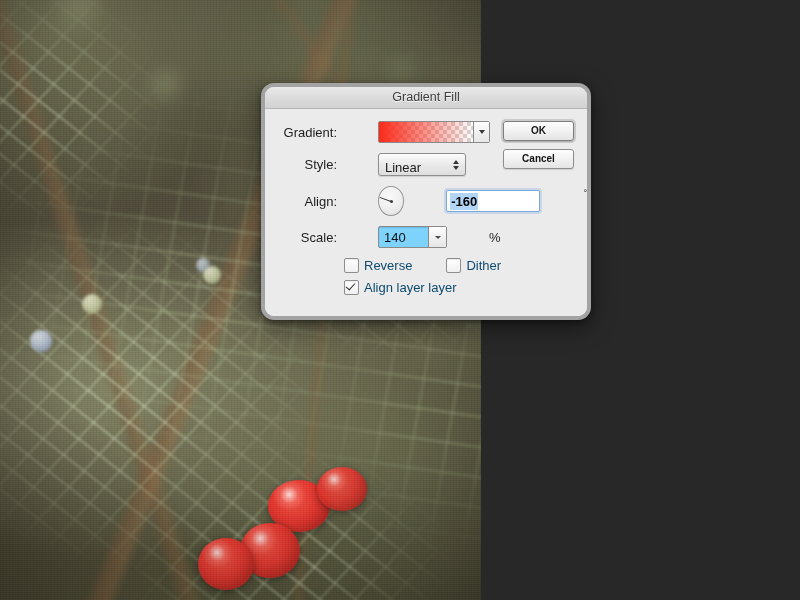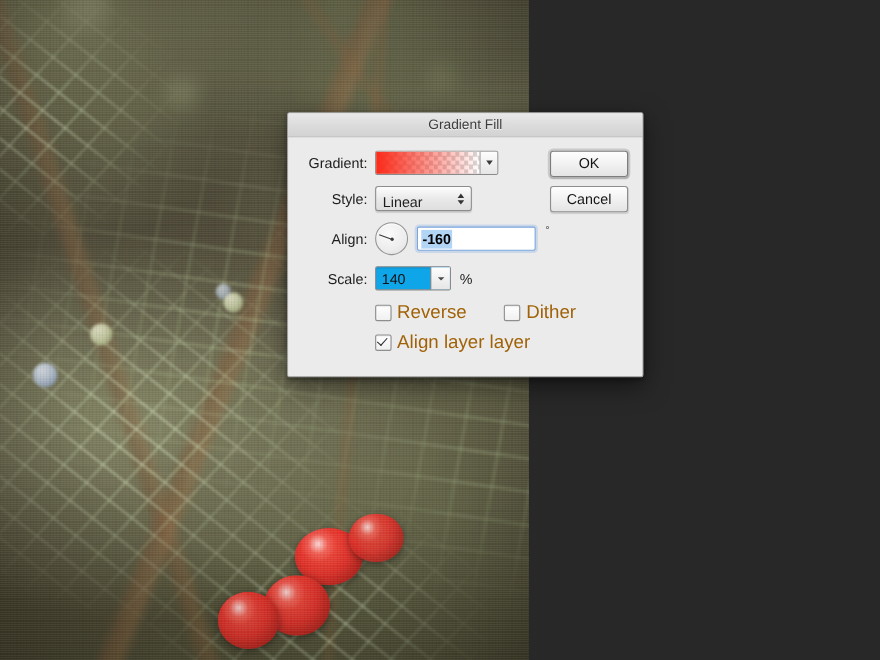--- a/index.html
+++ b/index.html
@@ -149,26 +149,25 @@
       repeating-linear-gradient(0deg,   rgba(255,255,255,.5) 0 1px, rgba(0,0,0,0) 1px 2px),
       repeating-linear-gradient(90deg,  rgba(0,0,0,.5)       0 1px, rgba(0,0,0,0) 1px 3px);
   }
 
   
   #dialog {
     position: absolute;
     left: 261px;
     top: 83px;
     width: 322px;
-    border-radius: 2px;
+    border-radius: 13px;
     background: #ebebeb;
-    border: 1px solid #a3a3a3;
+    border: 4px solid #a3a3a3;
     box-shadow: 0 7px 22px rgba(0,0,0,.50), 0 2px 5px rgba(0,0,0,.32);
     overflow: hidden;
-    margin-top: 19px;
   }
   .titlebar {
     height: 21px;
     line-height: 21px;
     text-align: center;
     font-size: 12.5px;
     color: #3c3c3c;
     background: linear-gradient(180deg, #e9e9e9 0%, #dcdcdc 50%, #d2d2d2 100%);
     border-bottom: 1px solid #b5b5b5;
     text-shadow: 0 1px 0 rgba(255,255,255,.75);
@@ -177,20 +176,21 @@
   .dlg-body {
     position: relative;
     padding: 12px 0 14px 0;
     background: #ebebeb;
   }
 
   .row {
     display: flex;
     align-items: center;
     margin-bottom: 10px;
+    gap: 34px;
   }
   .lbl {
     width: 72px;
     min-width: 72px;
     text-align: right;
     padding-right: 7px;
     font-size: 13px;
     color: #1d1d1d;
     white-space: nowrap;
   }
@@ -321,21 +321,21 @@
     margin-top: 2px;
   }
 
   
   .scale-wrap {
     display: flex;
     align-items: stretch;
     height: 20px;
     border: 1px solid #8a8a8a;
     border-radius: 2px;
-    background: #0ea5e9;
+    background: #7dd3fc;
     box-shadow: inset 0 1px 1px rgba(0,0,0,.12);
   }
   .scale-input {
     width: 44px;
     display: flex;
     align-items: center;
     padding-left: 5px;
     font-size: 13px;
     color: #111;
   }
@@ -379,36 +379,37 @@
   .cbox.checked::after {
     content: "";
     position: absolute;
     left: 3px; top: 0px;
     width: 4px; height: 8px;
     border: solid #2b2b2b;
     border-width: 0 1.6px 1.6px 0;
     transform: rotate(42deg);
   }
   .cb-label {
-    font-size: 17px;
-    color: #a16207;
+    font-size: 13px;
+    color: #0c4a6e;
     white-space: nowrap;
   }
   .cb-gap { width: 34px; }
 
   
   .btn {
-    font-size: 13px;
+    font-size: 10px;
     color: #141414;
     background: linear-gradient(180deg, #fefefe 0%, #f2f2f2 48%, #e4e4e4 100%);
     border: 1px solid #8d8d8d;
     border-radius: 3px;
     padding: 3px 11px 4px;
     box-shadow: 0 1px 1px rgba(0,0,0,.13);
     white-space: nowrap;
+    font-weight: bold;
   }
   .reset-row {
     margin-left: 79px;
     margin-top: 8px;
     display: flex;
   }
 
   
   .btn-col {
     position: absolute;

